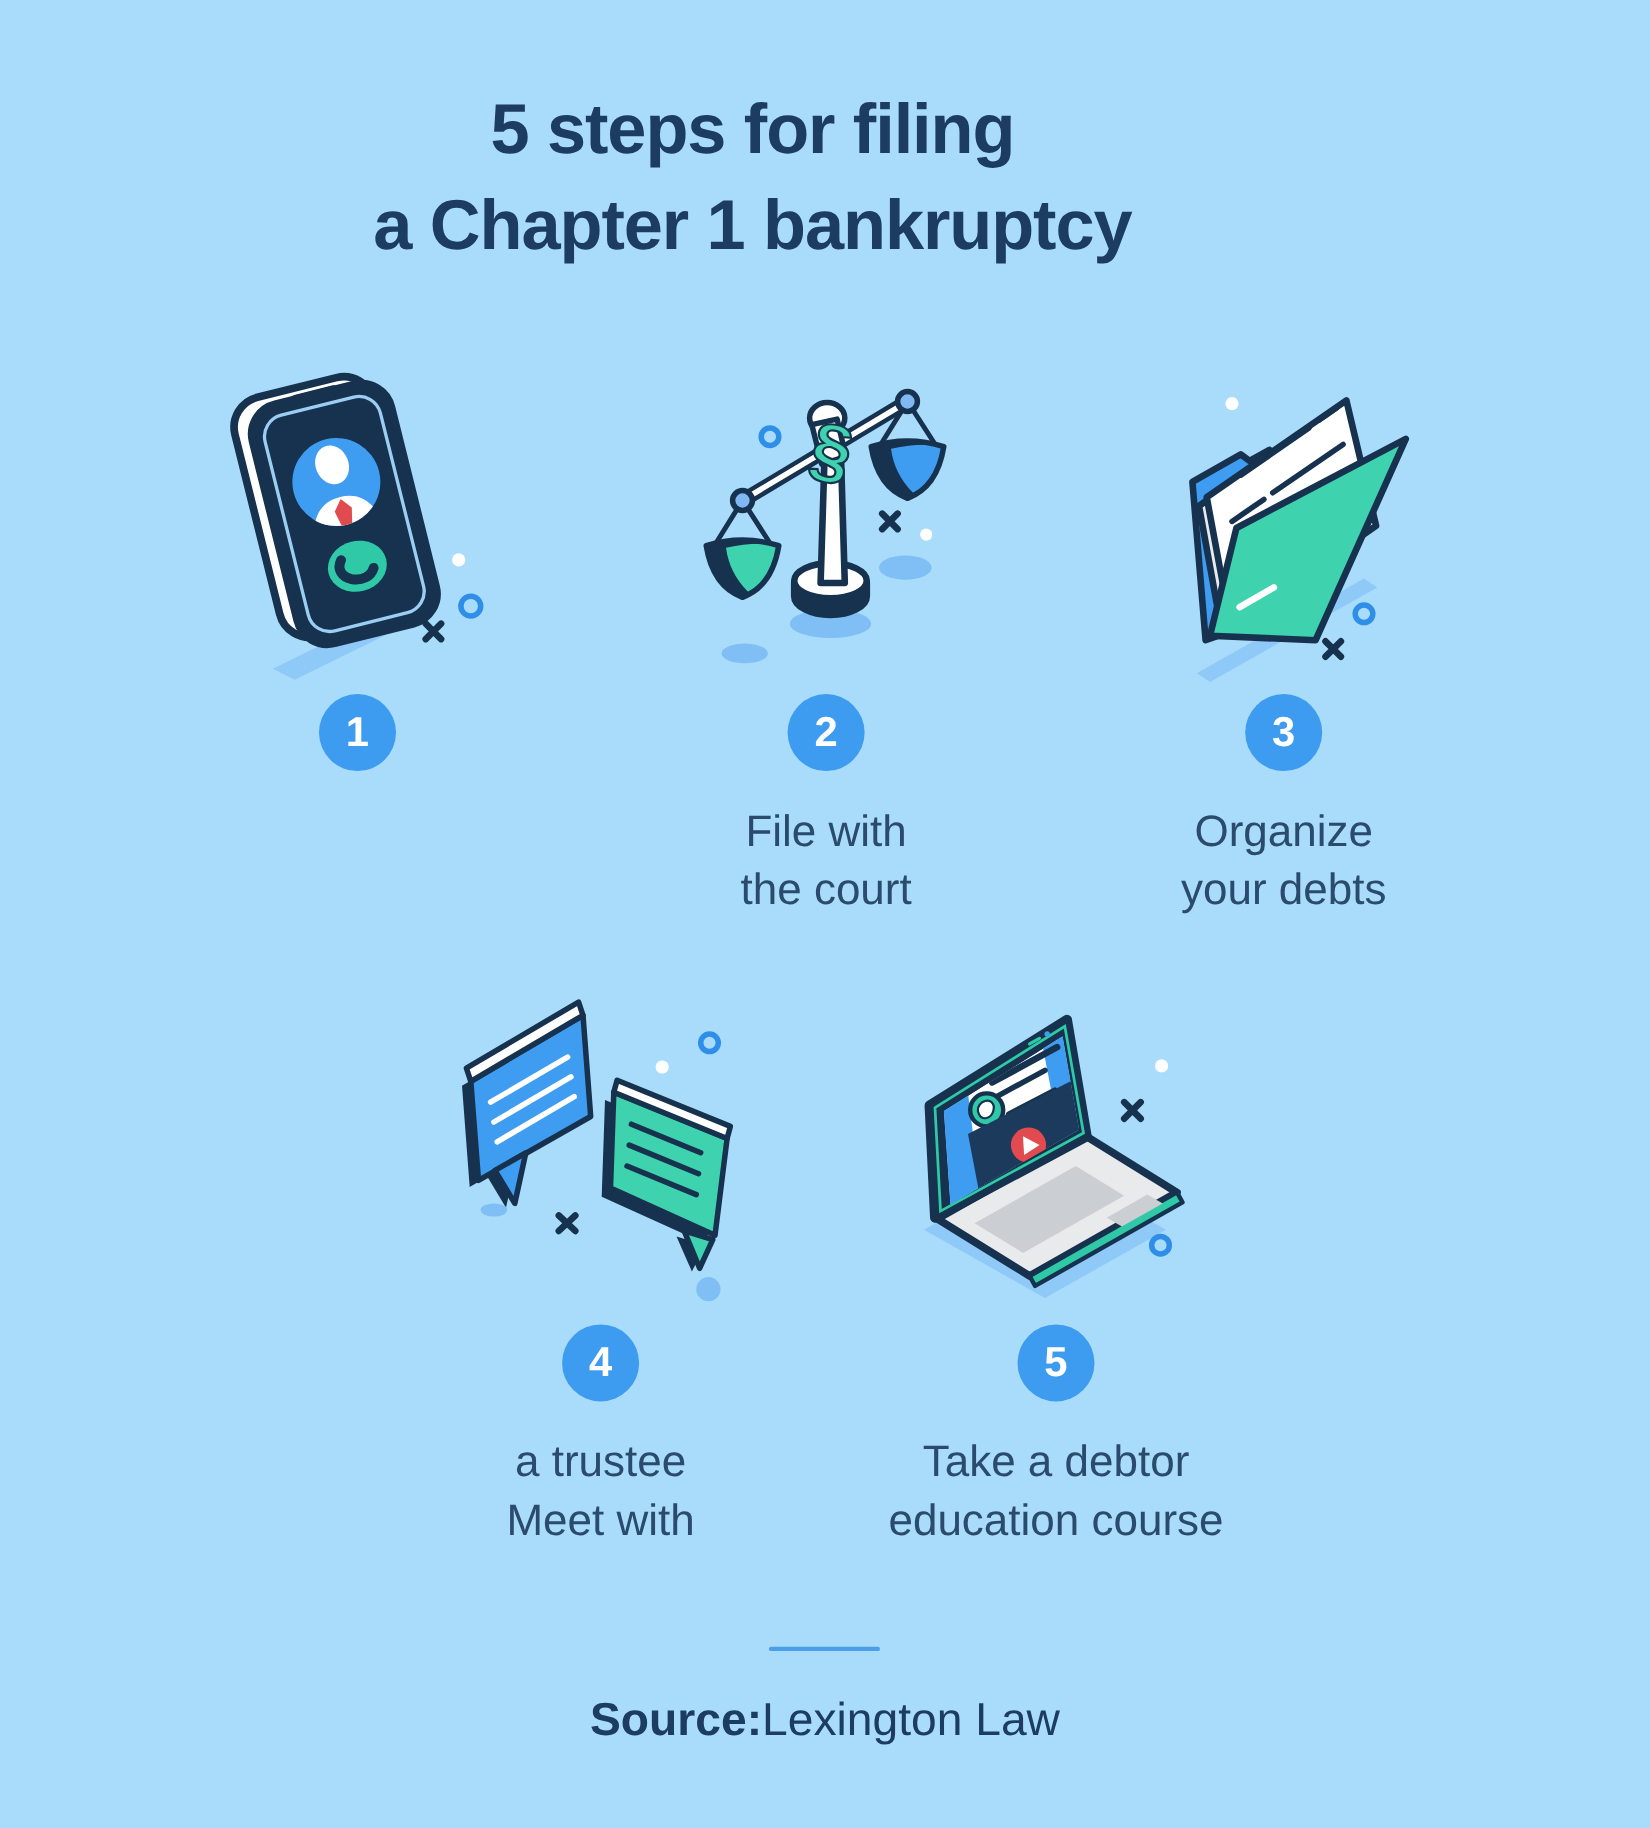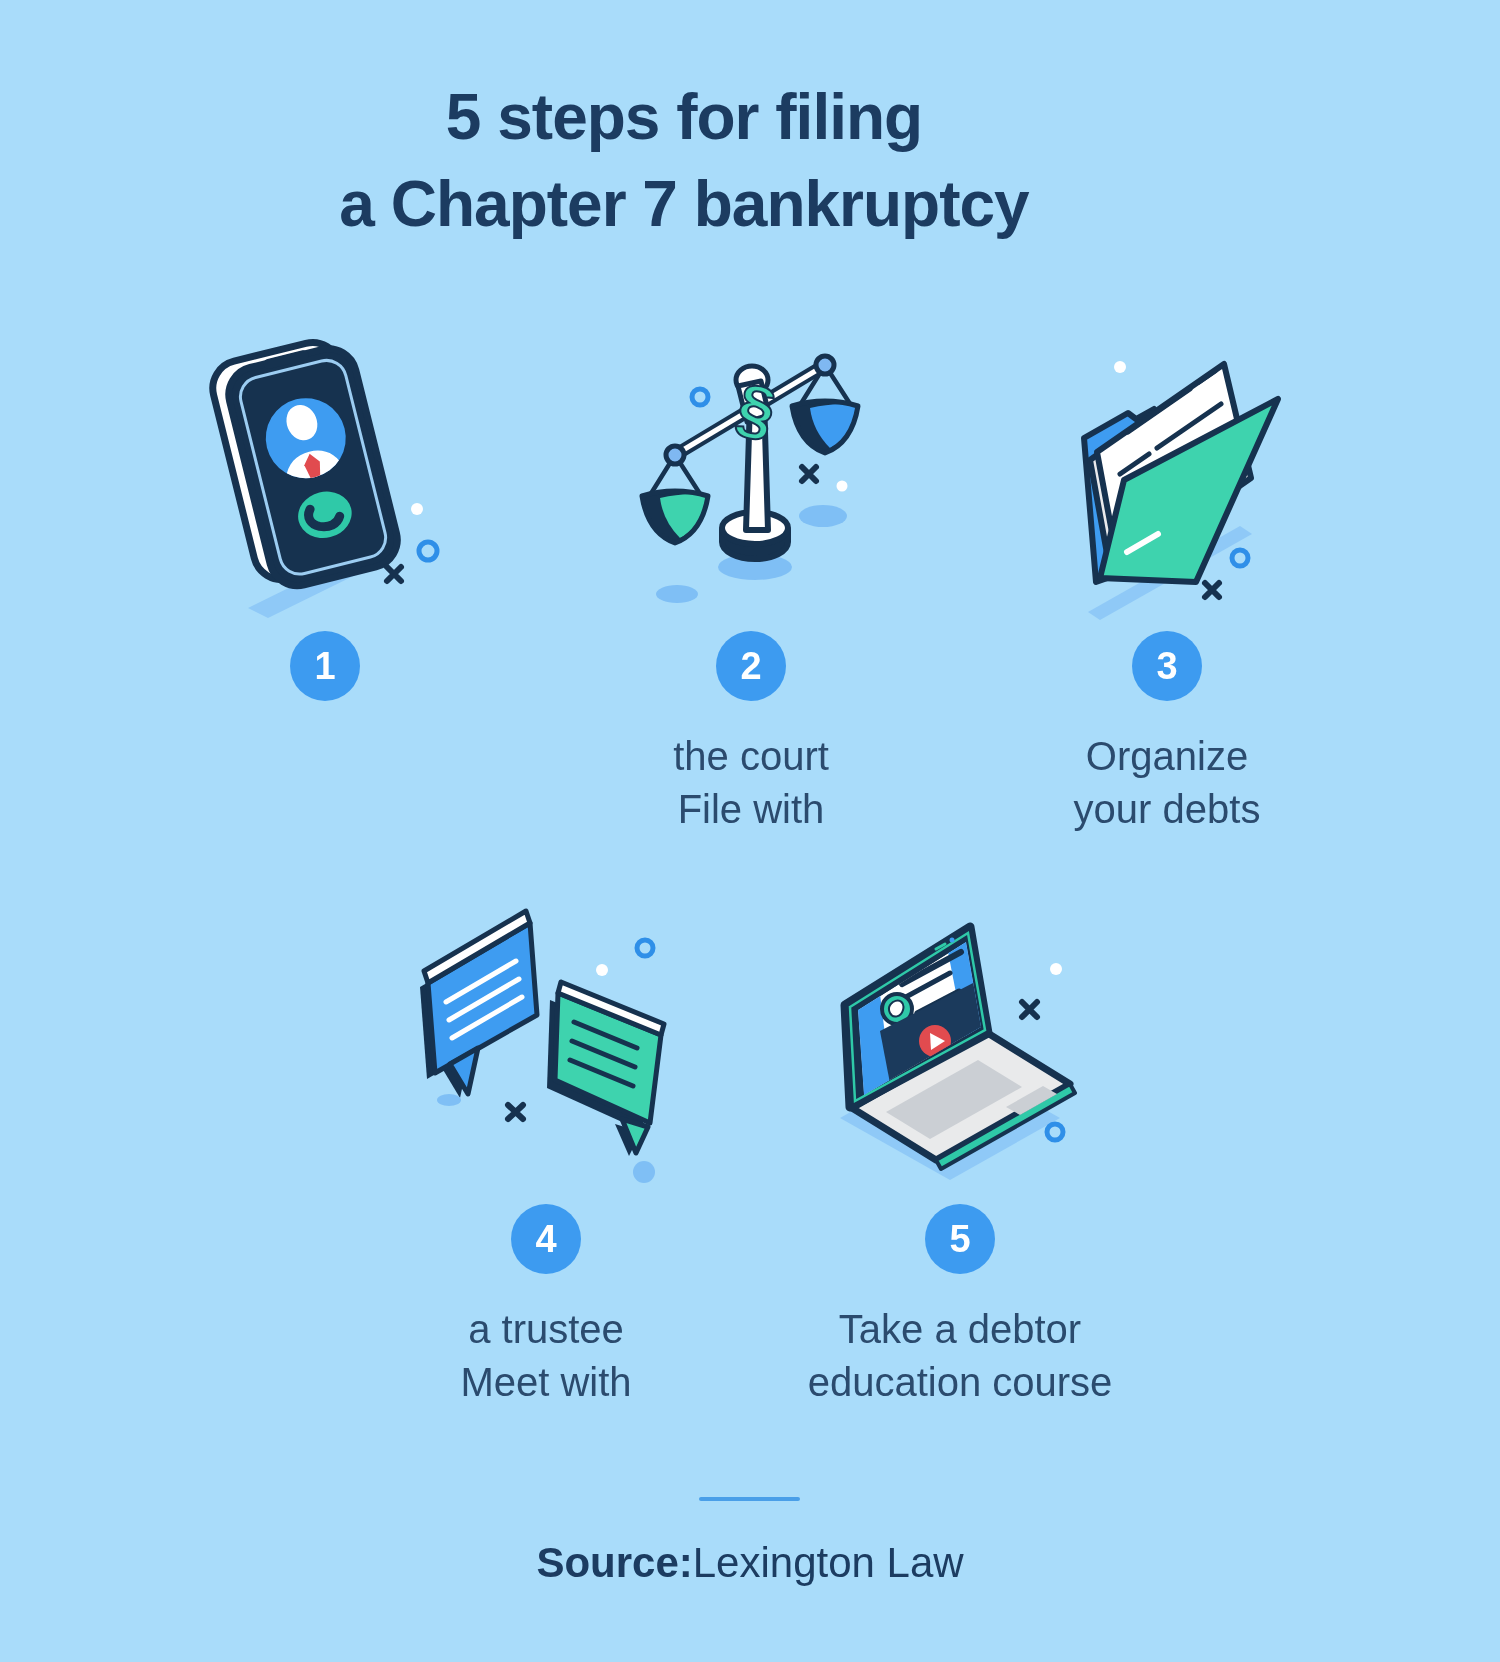--- a/index.html
+++ b/index.html
@@ -38,21 +38,21 @@
   .source .bold{font-weight:bold;text-align:center;}
   .source .val{}
 </style>
 </head>
 <body>
 
 <div class="canvas">
 
   <div class="title">
     <div>5 steps for filing</div>
-    <div>a Chapter 7 bankruptcy</div>
+    <div>a Chapter 1 bankruptcy</div>
   </div>
 
   <svg class="icon-svg" style="left:180px;top:330px" width="340" height="300" viewBox="0 0 340 300">
     <polygon points="68,278 198,214 218,224 88,288" fill="#8FC9F7"></polygon>
     <g transform="rotate(-14 134 137)">
       <rect x="54" y="15" width="130" height="224" rx="28" fill="#FFFFFF" stroke="#16324F" stroke-width="7"></rect>
       <rect x="68" y="25" width="130" height="224" rx="28" fill="#16324F" stroke="#16324F" stroke-width="7"></rect>
       <rect x="79" y="36" width="108" height="202" rx="20" fill="none" stroke="#9CCDF2" stroke-width="3"></rect>
       <rect x="110" y="21" width="46" height="10" rx="5" fill="#16324F"></rect>
       <circle cx="133" cy="107" r="40" fill="#3E9CF1"></circle>
@@ -103,22 +103,22 @@
       <ellipse cx="152" cy="50" rx="16" ry="14" fill="#FFFFFF" stroke="#16324F" stroke-width="5"></ellipse>
       <path d="M138,56 L147,92 L169,85 L161,51 Z" fill="#FFFFFF" stroke="#16324F" stroke-width="5" stroke-linejoin="round"></path>
       <text x="157" y="102" font-size="66" font-weight="bold" fill="#3ED3AE" stroke="#16324F" stroke-width="2" text-anchor="middle" transform="rotate(12 157 75)" font-family="Liberation Sans, sans-serif">§</text>
     </g>
     <circle cx="100" cy="67" r="8" fill="none" stroke="#2F8FE8" stroke-width="5"></circle>
     <path d="M202,137 L216,151 M216,137 L202,151" stroke="#16324F" stroke-width="6" stroke-linecap="round"></path>
     <circle cx="242" cy="156" r="5.5" fill="#FFFFFF"></circle>
   </svg>
   <div class="badge" style="left:716px;top:631px">2</div>
   <div class="caption" style="left:521px;top:730px">
+    <div>File with</div>
     <div>the court</div>
-    <div>File with</div>
   </div>
 
   <svg class="icon-svg" style="left:1000px;top:330px" width="334" height="300" viewBox="0 0 334 300">
     <polygon points="88,282 240,196 252,204 100,290" fill="#8FC9F7"></polygon>
     <path d="M84,108 L128,83 L136,89 L154,79 L165,228 L96,252 Z" fill="#3E9CF1" stroke="#16324F" stroke-width="6" stroke-linejoin="round"></path>
     <polygon points="90,130 208,46 238,154 110,240" fill="#E9EAEC" stroke="#16324F" stroke-width="6" stroke-linejoin="round"></polygon>
     <polygon points="97,122 224,34 251,148 119,240" fill="#FFFFFF" stroke="#16324F" stroke-width="6" stroke-linejoin="round"></polygon>
     <path d="M128,102 L190,59 M199,52 L215,41 M120,144 L149,124 M157,118 L221,74 M126,160 L186,118" stroke="#16324F" stroke-width="5" stroke-linecap="round"></path>
     <polygon points="100,248 124,150 278,69 196,252" fill="#3ED3AE" stroke="#16324F" stroke-width="6" stroke-linejoin="round"></polygon>
     <path d="M127,222 L158,204" stroke="#FFFFFF" stroke-width="6" stroke-linecap="round"></path>

